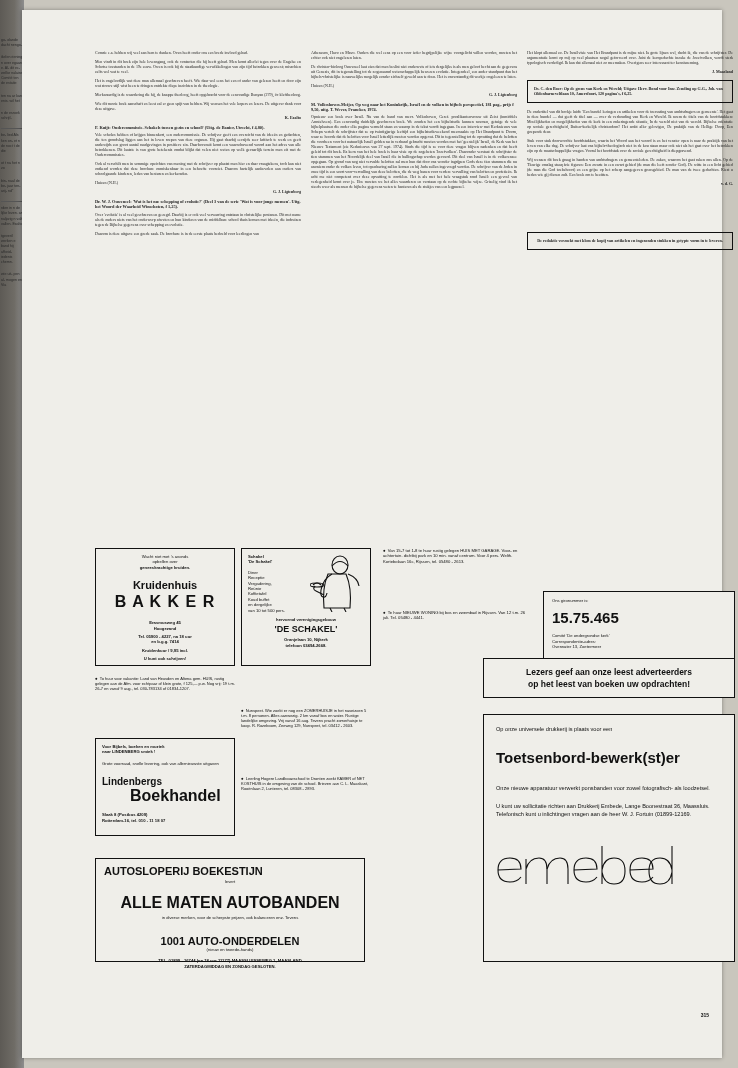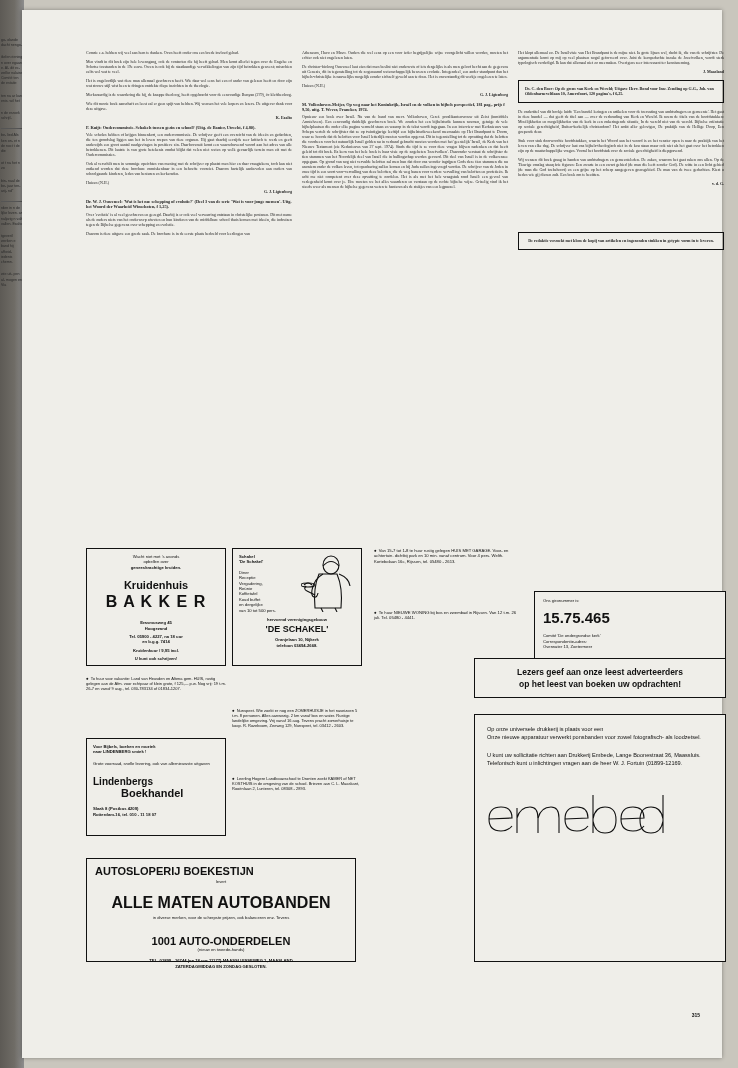--- a/index.html
+++ b/index.html
@@ -50,21 +50,21 @@
     color: #2a2a2a;
     padding: 0 1px;
     overflow: hidden;
     height: 940px;
   }
   .prevcol .blk { margin-bottom: 7px; }
   .prevcol .rule { border-top: 1px solid #555; margin: 4px 0; }
 
   .content {
     position: absolute;
-    left: 64px; top: 40px;
+    left: 73px; top: 40px;
     width: 640px; height: 990px;
   }
   
   .cols {
     position: absolute;
     left: 0; top: 0;
     width: 640px; height: 490px;
     display: flex;
     gap: 10px;
   }
@@ -286,21 +286,21 @@
 
         <div class="smallads" style="left:0px; top:128px; width:140px;">
           <p class="bullet">To huur voor vakantie: Land van Heusden en Altena gem. HUIS, rustig gelegen aan de Afm. voor echtpaar of klein grote, f 125,— p.w. Nog vrij: 19 t.m. 26-7 en vanaf 9 aug., tel. 030-783134 of 01834-1207.</p>
         </div>
 
         <div class="adbox" style="left:0px; top:190px; width:140px; height:98px; padding:5px 6px;">
           <div class="ad-txt b">Voor Bijbels, boeken en muziek</div>
           <div class="ad-txt b">naar LINDENBERG smiek !</div>
           <div class="ad-txt" style="margin-top:6px;">Grote voorraad, snelle levering, ook van allernieuwste uitgaven</div>
           <div class="b" style="font-size:10px; margin-top:10px;">Lindenbergs</div>
-          <div class="b" style="font-size:11px;padding-left:28px;">Boekhandel</div>
+          <div class="b" style="font-size:16px;padding-left:28px;">Boekhandel</div>
           <div class="ad-txt b" style="margin-top:7px;">Slaak 8 (Postbus 4209)</div>
           <div class="ad-txt b">Rotterdam-16, tel.  010 - 11 18 07</div>
         </div>
 
         <div class="smallads" style="left:146px; top:160px; width:130px;">
           <p class="bullet">Nunspeet. Wie zoekt er nog een ZOMERHUISJE in het naseizoen 5 t.m. 8 personen. Alles aanwezig. 2 km vanaf bos en water. Rustige landelijke omgeving. Vrij vanaf 16 aug. Tevens pracht zomerhuisje te koop. R. Rozeboom, Zeeweg 129, Nunspeet, tel. 03412 - 2603.</p>
         </div>
 
         <div class="smallads" style="left:146px; top:228px; width:130px;">
           <p class="bullet">Leerling Hogere Landbouwschool te Dronten zoekt KAMER of NET KOSTHUIS in de omgeving van de school. Brieven aan C. L. Maaskant, Rooënlaan 2, Lunteren, tel. 08308 - 2893.</p>
@@ -312,20 +312,21 @@
           <div class="b center" style="font-size:16px; margin-top:10px;">ALLE MATEN AUTOBANDEN</div>
           <div class="ad-txt center" style="margin-top:3px;">in diverse merken, voor de scherpste prijzen, ook balanceren enz. Tevens</div>
           <div class="b center" style="font-size:11px; margin-top:14px;">1001 AUTO-ONDERDELEN</div>
           <div class="ad-txt center">(nieuw en tweede-hands)</div>
           <div class="ad-txt center b" style="margin-top:6px;">TEL. 01899 - 16744 (na 18 uur 11177) MAASSLUISSEWEG 1, MAASLAND</div>
           <div class="ad-txt center b">ZATERDAGMIDDAG EN ZONDAG GESLOTEN.</div>
         </div>
 
         <div class="adbox" style="left:388px; top:166px; width:252px; height:248px; padding:10px 12px;">
           <div class="ad-txt" style="font-size:5.6px; line-height:8px;">Op onze universele drukkerij is plaats voor een</div>
+          <div style="font-size:15px; font-weight:bold; margin:16px 0 18px 0;">Toetsenbord-bewerk(st)er</div>
           <div class="ad-txt" style="font-size:5.6px; line-height:8px;">Onze nieuwe apparatuur verwerkt ponsbanden voor zowel fotografisch- als loodzetsel.</div>
           <div class="ad-txt" style="font-size:5.6px; line-height:8px; margin-top:10px;">U kunt uw sollicitatie richten aan Drukkerij Embede, Lange Boonestraat 36, Maassluis. Telefonisch kunt u inlichtingen vragen aan de heer W. J. Fortuin (01899-12169.</div>
           <div style="margin-top:26px;">
             <svg width="180" height="44" viewBox="0 0 180 44">
               <g fill="none" stroke="#111" stroke-width="1.1">
                 <path d="M2 26 q0 -12 12 -12 q11 0 11 11 l-23 1 q0 12 12 12 q7 0 11 -5"></path>
                 <path d="M30 40 l0 -25 M30 25 q3 -11 13 -11 q8 0 8 11 l0 15"></path>
                 <path d="M51 25 q3 -11 13 -11 q8 0 8 11 l0 15"></path>
                 <path d="M78 26 q0 -12 12 -12 q11 0 11 11 l-23 1 q0 12 12 12 q7 0 11 -5"></path>
                 <path d="M106 40 l0 -38 M106 26 q2 -12 12 -12 q11 0 11 13 q0 13 -11 13 q-10 0 -12 -12"></path>

